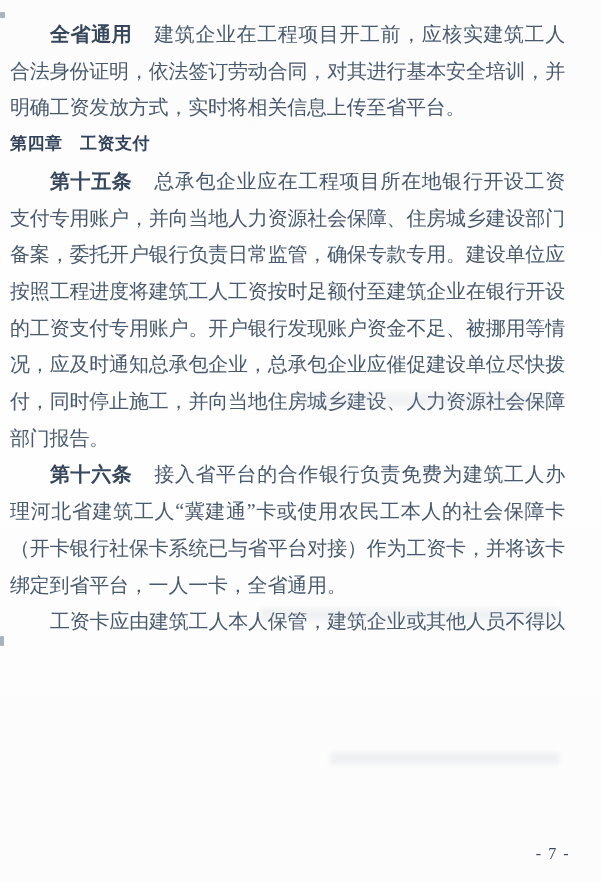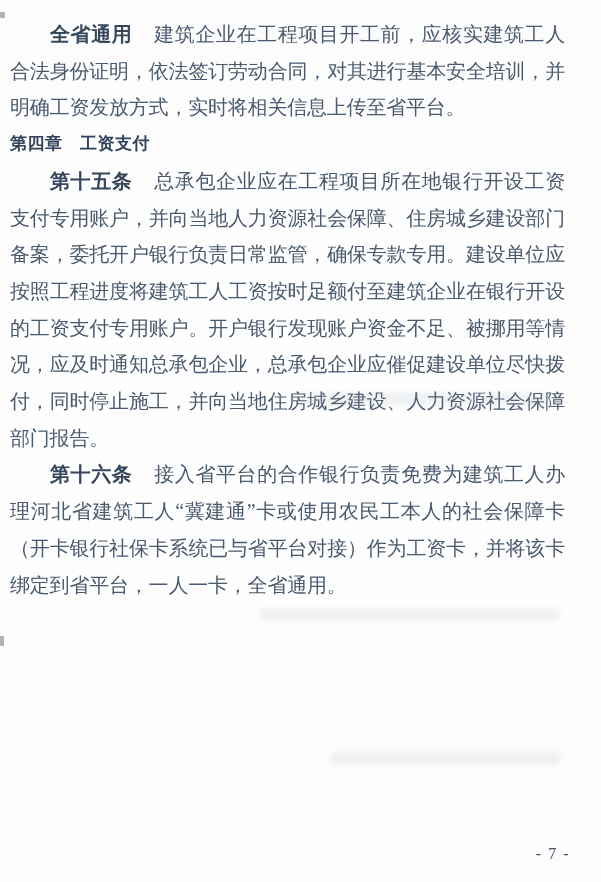--- a/index.html
+++ b/index.html
@@ -88,20 +88,21 @@
 
     <p class="para"><span class="lead">全省通用</span><span>建筑企业在工程项目开工前，应核实建筑工人合法身份证明，依法签订劳动合同，对其进行基本安全培训，并明确工资发放方式，实时将相关信息上传至省平台。</span></p>
 
 
     <h2 class="chapter">第四章　工资支付</h2>
 
     <p class="para"><span class="lead">第十五条</span><span>总承包企业应在工程项目所在地银行开设工资支付专用账户，并向当地人力资源社会保障、住房城乡建设部门备案，委托开户银行负责日常监管，确保专款专用。建设单位应按照工程进度将建筑工人工资按时足额付至建筑企业在银行开设的工资支付专用账户。开户银行发现账户资金不足、被挪用等情况，应及时通知总承包企业，总承包企业应催促建设单位尽快拨付，同时停止施工，并向当地住房城乡建设、人力资源社会保障部门报告。</span></p>
 
     <p class="para"><span class="lead">第十六条</span><span>接入省平台的合作银行负责免费为建筑工人办理河北省建筑工人“冀建通”卡或使用农民工本人的社会保障卡（开卡银行社保卡系统已与省平台对接）作为工资卡，并将该卡绑定到省平台，一人一卡，全省通用。</span></p>
 
+    <p class="para"><span>工资卡应由建筑工人本人保管，建筑企业或其他人员不得以</span></p>
 
   </div>
 
   <div class="ghost ghost-1"></div>
   <div class="ghost ghost-2"></div>
   <div class="ghost ghost-3"></div>
   <div class="speck speck-1"></div>
   <div class="speck speck-2"></div>
 
   <div class="page-number">- 7 -</div>

